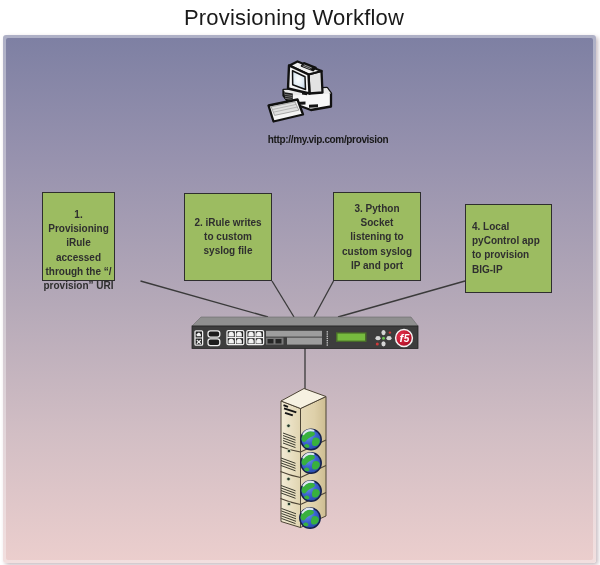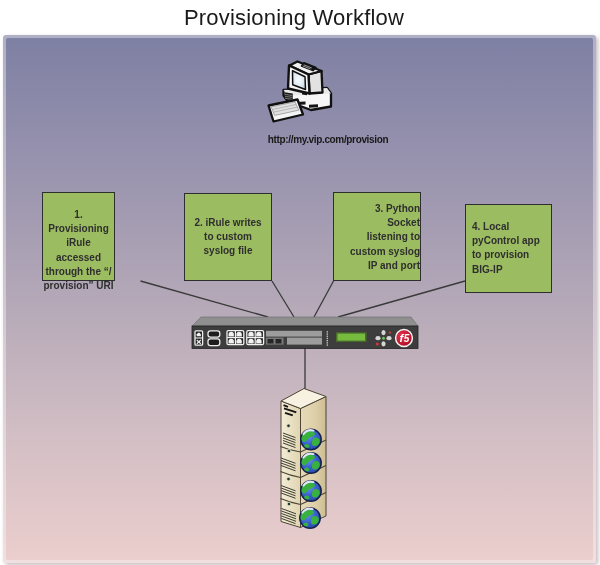--- a/index.html
+++ b/index.html
@@ -23,21 +23,21 @@
 <div id="title">Provisioning Workflow</div>
 <div id="url">http://my.vip.com/provision</div>
 
 <div class="gbox" style="left:42px;width:73px;text-align:center;">
   <div class="inner" style="top:15px;">1. Provisioning<br>iRule accessed<br>through the “/<br>provision” URI</div>
 </div>
 <div class="gbox" style="left:184px;width:88px;top:193px;height:88px;">
   <div class="inner" style="top:22px;">2. iRule writes<br>to custom<br>syslog file</div>
 </div>
 <div class="gbox" style="left:333px;width:88px;">
-  <div class="inner" style="top:9px;text-align:right;">3. Python<br>Socket<br>listening to<br>custom syslog<br>IP and port</div>
+  <div class="inner" style="top:9px;">3. Python<br>Socket<br>listening to<br>custom syslog<br>IP and port</div>
 </div>
 <div class="gbox" style="left:465px;width:87px;text-align:left;margin-top:12px;">
   <div class="inner" style="top:15px;left:6px;">4. Local<br>pyControl app<br>to provision<br>BIG-IP</div>
 </div>
 
 <svg width="600" height="565" viewBox="0 0 600 565">
 <defs>
 <radialGradient id="scr" cx="0.45" cy="0.45" r="0.75">
   <stop offset="0" stop-color="#fdfefe"></stop>
         <stop offset="0.55" stop-color="#dde9f2"></stop>

